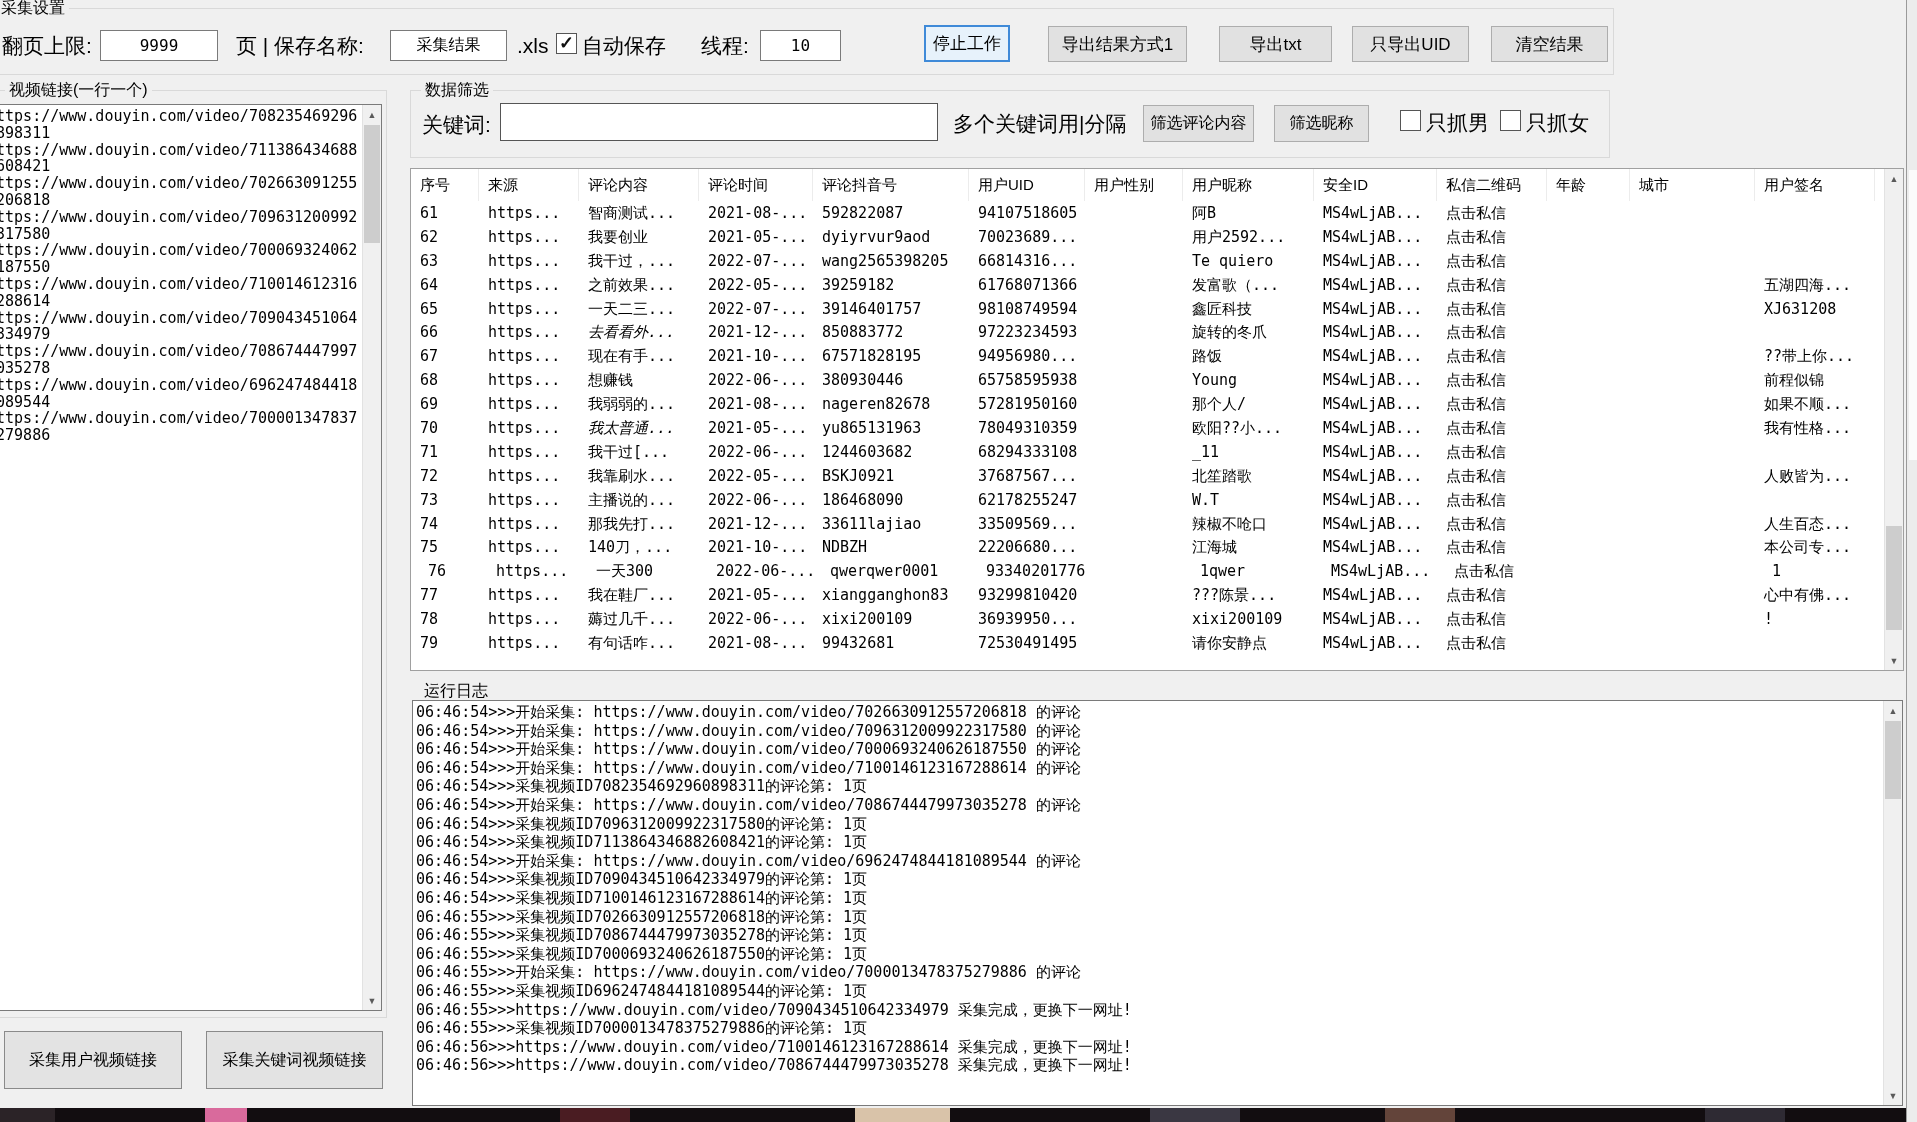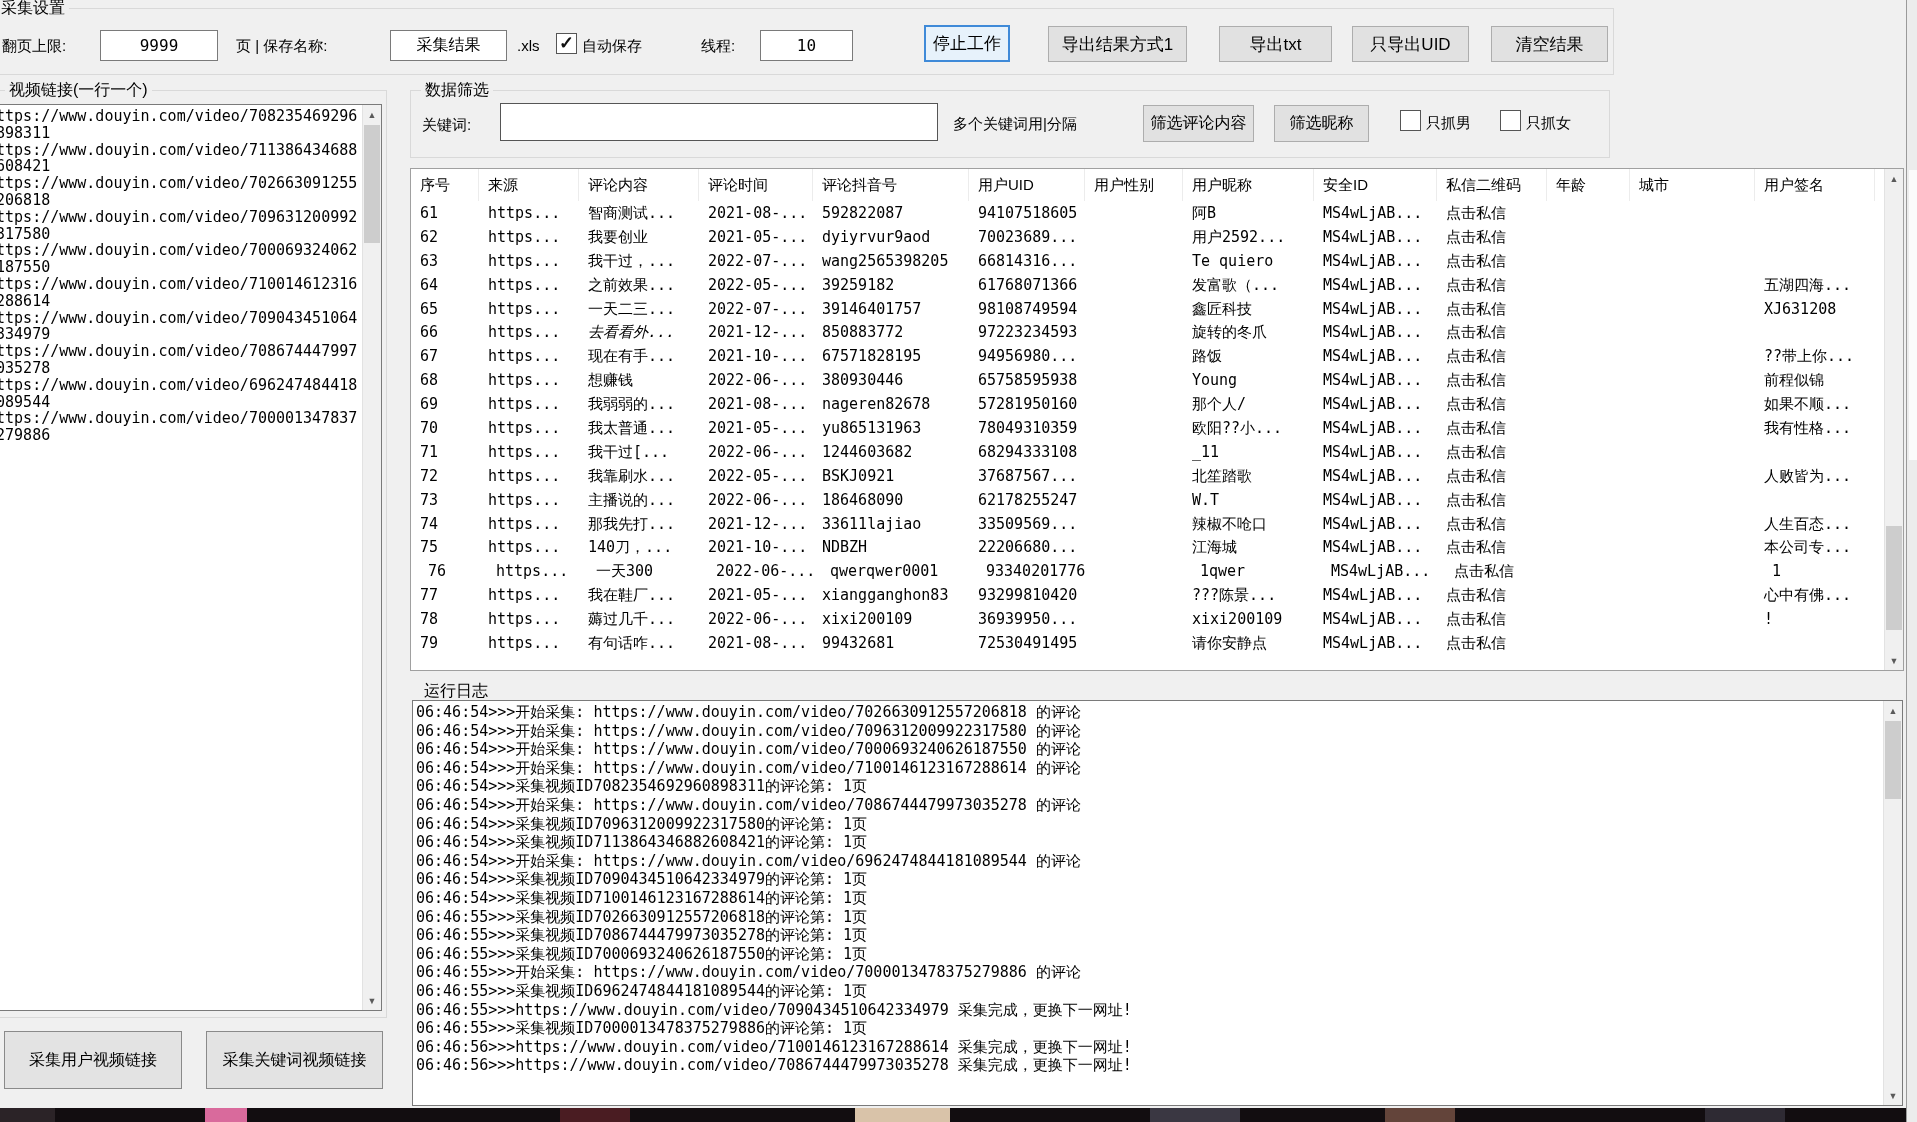--- a/index.html
+++ b/index.html
@@ -21,21 +21,21 @@
     padding:0 6px; outline:none;
   }
   .center-text { text-align:center; }
   .win-btn {
     position:absolute; background:#e1e1e1; border:1px solid #adadad;
     font-size:17px; color:#000; display:flex; align-items:center; justify-content:center;
     white-space:nowrap; cursor:default; font-family:"Liberation Sans", sans-serif;
   }
   .win-btn.focused { background:#e7f2fb; border:2px solid #3f8ad8; }
   .win-btn.dark-border { border-color:#8a8a8a; background:#e3e3e3; }
-  .lbl { position:absolute; font-size:15px; white-space:nowrap; line-height:20px; }
+  .lbl { position:absolute; font-size:21px; white-space:nowrap; line-height:20px; }
   .checkbox { position:absolute; width:21px; height:21px; background:#fff; border:1px solid #555; }
   .checkbox .mark { display:none; font-size:18px; line-height:19px; text-align:center; color:#111; font-weight:bold; }
   .checkbox.checked .mark { display:block; }
   
   .sb { position:absolute; background:#f0f0f0; border-left:1px solid #e2e2e2; }
   .sb .arrow {
     position:absolute; left:0; width:100%; height:19px; background:#f0f0f0;
     color:#5a5a5a; font-size:9px; display:flex; align-items:center; justify-content:center;
   }
   .sb .arrow.up { top:0; } .sb .arrow.down { bottom:0; }
@@ -84,21 +84,21 @@
   <span class="lbl" style="left:2px; top:36px;">翻页上限:</span>
   <input class="win-input center-text" style="left: 100px; top: 30px; width: 118px; height: 31px;" value="9999">
   <span class="lbl" style="left:236px; top:36px;">页 | 保存名称:</span>
   <input class="win-input center-text" style="left: 390px; top: 30px; width: 117px; height: 31px;" value="采集结果">
   <span class="lbl" style="left:517px; top:36px;">.xls</span>
   <div class="checkbox checked" id="autosave-box" style="left:556px; top:33px;">
       <span class="mark">✓</span>
     </div>
   <span class="lbl" style="left:582px; top:36px;">自动保存</span>
   <span class="lbl" style="left:701px; top:36px;">线程:</span>
-  <input class="win-input center-text" style="left: 760px; top: 30px; width: 93px; height: 31px;" value="10">
+  <input class="win-input center-text" style="left: 760px; top: 30px; width: 81px; height: 31px;" value="10">
   <div class="win-btn focused" style="left:924px; top:25px; width:86px; height:37px;">停止工作</div>
   <div class="win-btn" style="left:1048px; top:26px; width:139px; height:36px;">导出结果方式1</div>
   <div class="win-btn" style="left:1219px; top:26px; width:113px; height:36px;">导出txt</div>
   <div class="win-btn" style="left:1352px; top:26px; width:117px; height:36px;">只导出UID</div>
   <div class="win-btn" style="left:1491px; top:26px; width:117px; height:36px;">清空结果</div>
 
   <div class="groupbox" style="left:-6px; top:90px; width:393px; height:928px;">
     <span class="grouplabel" style="left:10px;">视频链接(一行一个)</span>
   </div>
   <div class="listbox" style="left:-8px; top:104px; width:390px; height:907px;">
@@ -282,21 +282,21 @@
           <div class="tc" style="width: 131px;">那个人/</div>
           <div class="tc" style="width: 123px;">MS4wLjAB...</div>
           <div class="tc" style="width: 110px;">点击私信</div>
           <div class="tc" style="width: 83px;"></div>
           <div class="tc" style="width: 125px;"></div>
           <div class="tc" style="width: 120px;">如果不顺...</div>
         </div>
         <div class="t-row">
           <div class="tc" style="width: 68px;">70</div>
           <div class="tc" style="width: 100px;">https...</div>
-          <div class="tc" style="width: 120px;">我太普通...</div>
+          <div class="tc" style="width: 120px; font-style: italic;">我太普通...</div>
           <div class="tc" style="width: 114px;">2021-05-...</div>
           <div class="tc" style="width: 156px;">yu865131963</div>
           <div class="tc" style="width: 116px;">78049310359</div>
           <div class="tc" style="width: 98px;"></div>
           <div class="tc" style="width: 131px;">欧阳??小...</div>
           <div class="tc" style="width: 123px;">MS4wLjAB...</div>
           <div class="tc" style="width: 110px;">点击私信</div>
           <div class="tc" style="width: 83px;"></div>
           <div class="tc" style="width: 125px;"></div>
           <div class="tc" style="width: 120px;">我有性格...</div>

